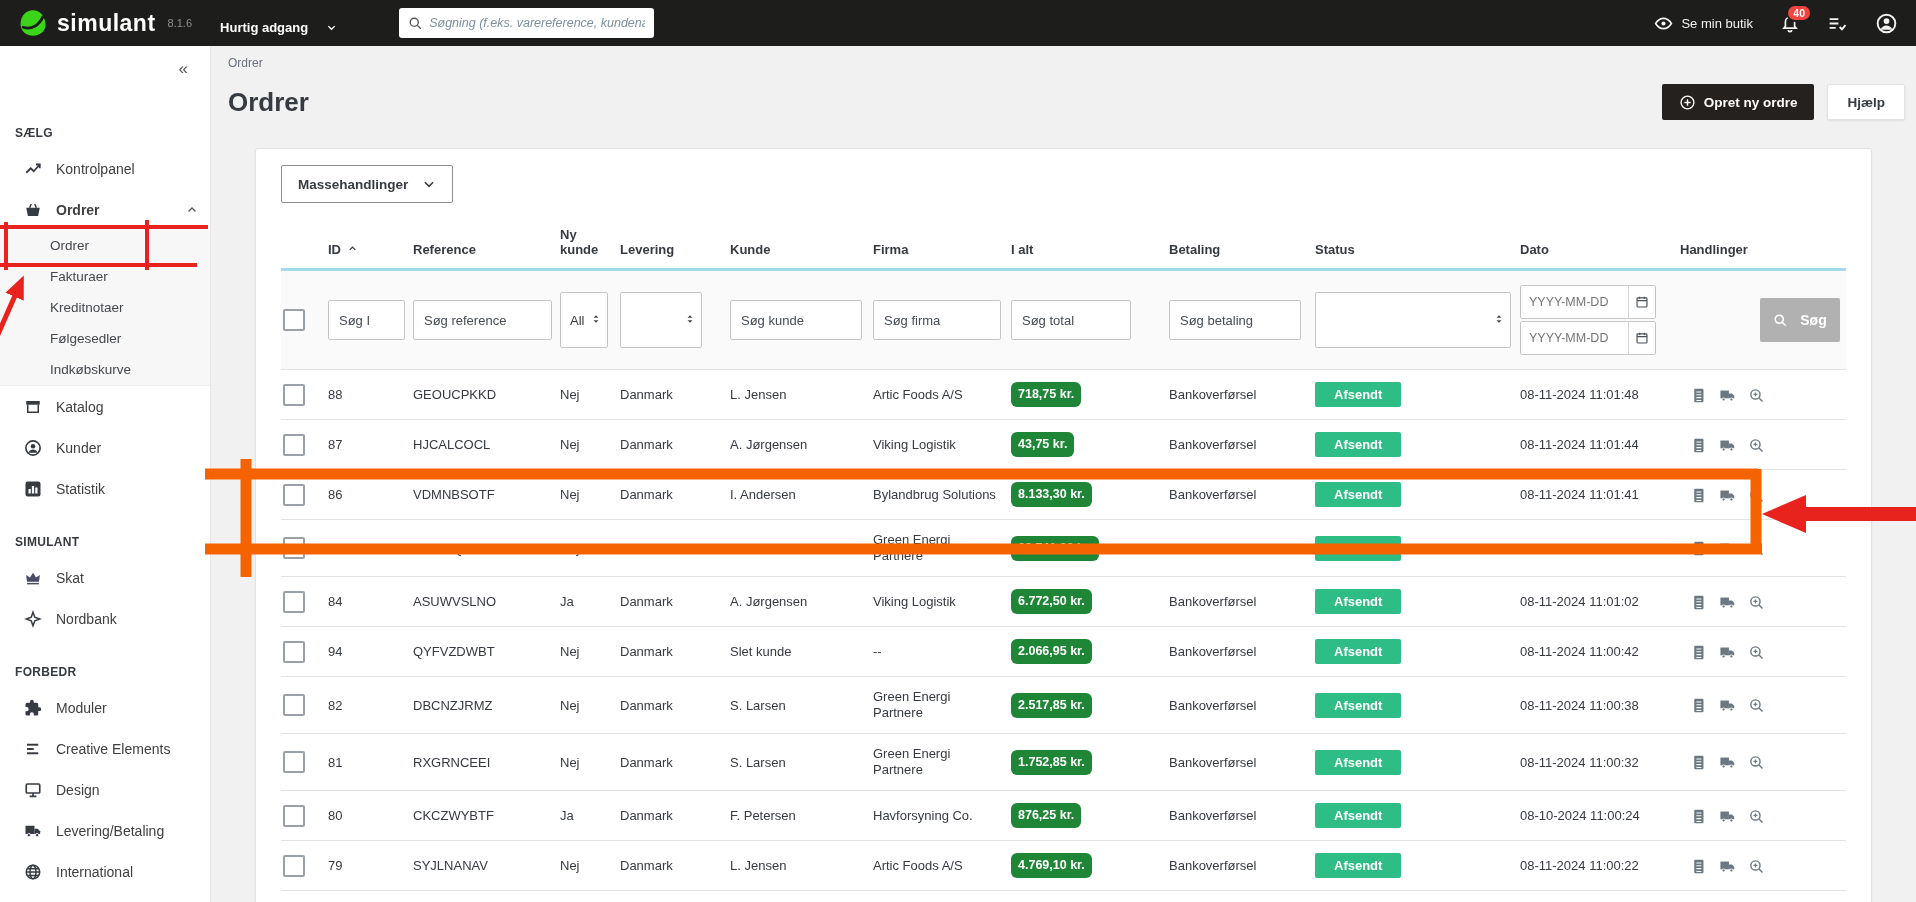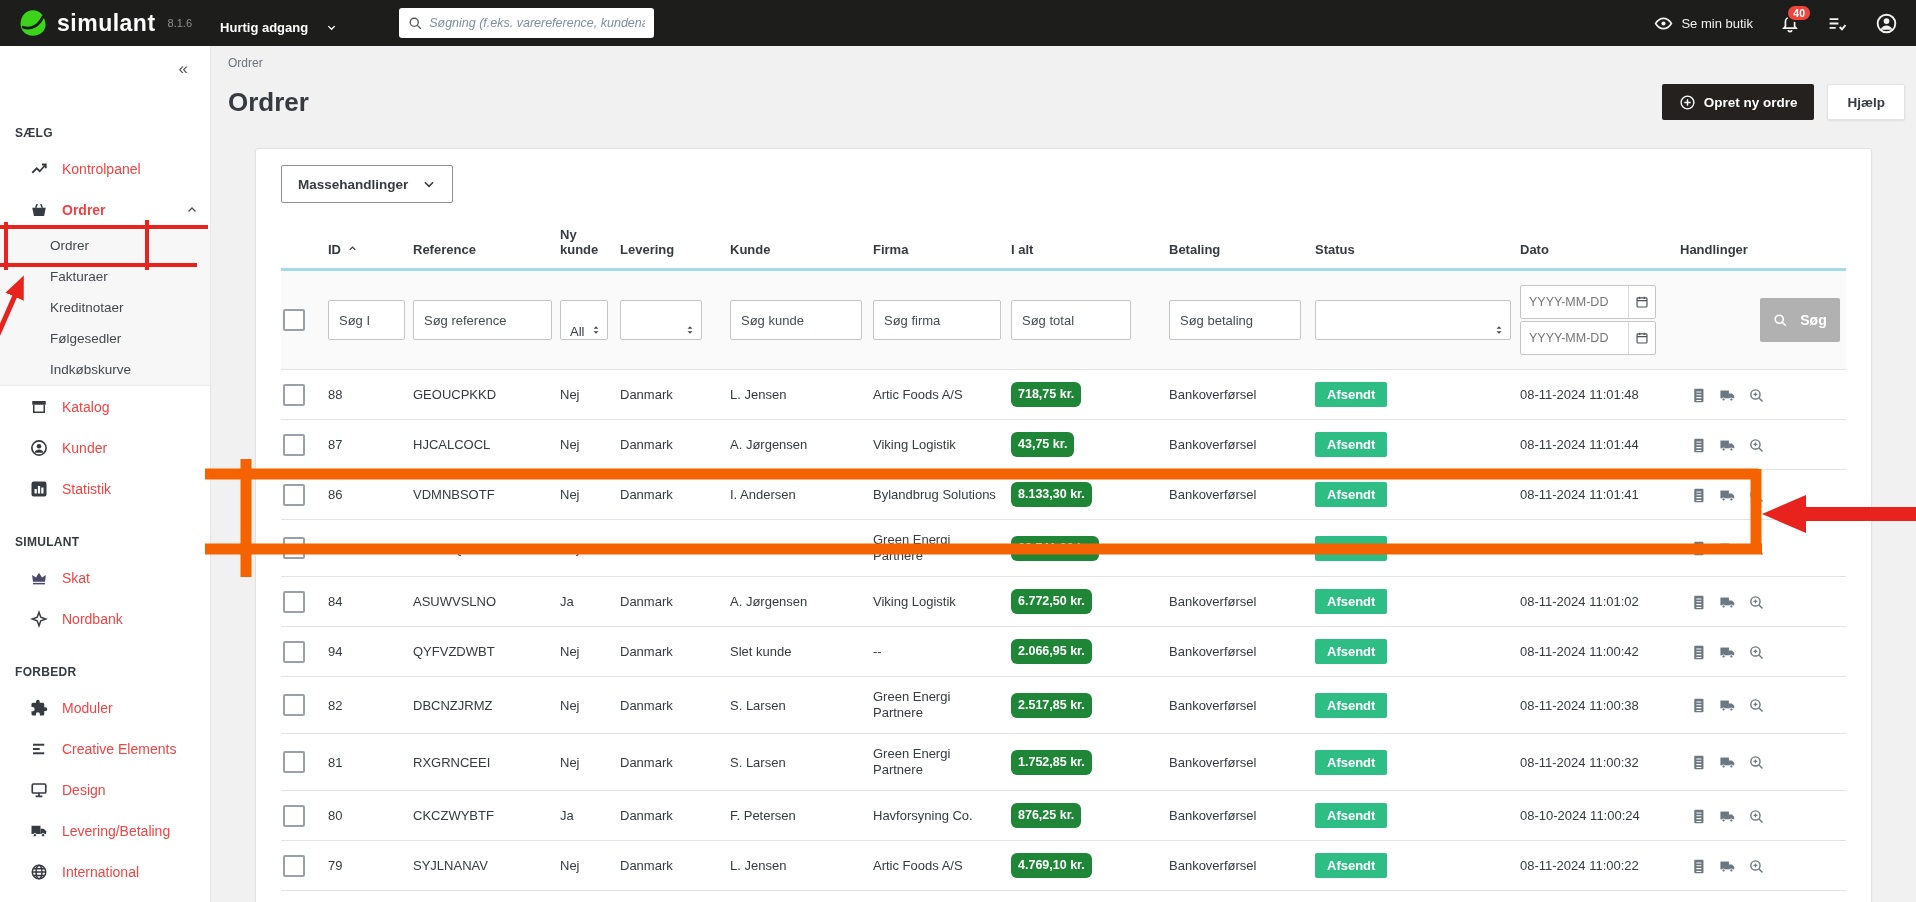--- a/index.html
+++ b/index.html
@@ -19,21 +19,21 @@
   .tb-item { display:flex; align-items:center; gap:8px; font-size:13px; cursor:pointer; color:#f2f2f2; }
   .bell-wrap { position:relative; }
   .notif-badge { position:absolute; top:-9px; right:-12px; background:#f0453c; color:#fff; font-size:10.5px; font-weight:bold; border-radius:9px; padding:1px 5px; border:2px solid #1d1d1b; }
 
   
   .layout { display:flex; height:856px; }
   .sidebar { width:211px; background:#fff; flex:none; border-right:1px solid #e6e6e6; }
   .side-collapse { height:46px; display:flex; align-items:center; justify-content:flex-end; padding-right:22px; color:#555; font-size:17px; cursor:pointer; }
   .nav { padding-top:26px; }
   .sec-title { height:30px; padding-left:15px; font-size:12px; font-weight:bold; color:#363a41; letter-spacing:.3px; display:flex; align-items:center; }
-  .nav-item { height:41px; padding:0 12px 0 30px; display:flex; align-items:center; gap:14px; font-size:14px; color:#ef4444; cursor:pointer; }
+  .nav-item { height:41px; padding:0 12px 0 24px; display:flex; align-items:center; gap:14px; font-size:14px; color:#404040; cursor:pointer; }
   .nav-item svg { flex:none; color:#363a41; }
   .nav-item.active { font-weight:bold; }
   .nav-item .spacer { flex:1; }
   .submenu { background:#f7f7f7; border-bottom:1px solid #ececec; }
   .sub-item { height:31px; padding-left:50px; display:flex; align-items:center; font-size:13.5px; color:#44484e; cursor:pointer; }
   .sec-gap { margin-top:18px; }
 
   
   .main { flex:1; padding:10px 13px 0 17px; }
   .breadcrumb { font-size:12px; color:#6b727c; margin-bottom:10px; }
@@ -48,33 +48,33 @@
 
   table.orders { width:100%; border-collapse:collapse; table-layout:fixed; }
   col.c-check{width:45px} col.c-id{width:85px} col.c-ref{width:147px} col.c-ny{width:60px}
   col.c-lev{width:110px} col.c-kunde{width:143px} col.c-firma{width:138px} col.c-ialt{width:158px}
   col.c-bet{width:146px} col.c-status{width:205px} col.c-dato{width:160px} col.c-handl{width:168px}
   thead th { text-align:left; font-size:13px; font-weight:bold; color:#363a41; padding:6px 8px 11px 2px; vertical-align:bottom; border-bottom:3px solid #a5dbe8; line-height:15px; }
   th .sort { display:inline-block; margin-left:6px; color:#363a41; }
   tr.filter-row td { background:#fafafa; padding:14px 6px 14px 2px; vertical-align:middle; border-bottom:1px solid #e3e3e3; }
   .f-input { height:40px; width:100%; border:1px solid #c6c6c6; border-radius:2px; font-size:13px; color:#3f4751; padding:0 10px; font-family:inherit; background:#fff; outline:none; }
   .f-input::placeholder { color:#454c55; opacity:1; }
-  .f-select { height:40px; border:1px solid #c6c6c6; border-radius:2px; background:#fff; display:flex; align-items:flex-end; font-size:13px; color:#363a41; padding:0 6px 0 9px; cursor:pointer; }
+  .f-select { height:56px; border:1px solid #c6c6c6; border-radius:2px; background:#fff; display:flex; align-items:center; font-size:13px; color:#363a41; padding:0 6px 0 9px; cursor:pointer; }
   .f-select .spin { margin-left:auto; color:#4a4a4a; }
   .cb { display:inline-block; width:22px; height:22px; border:2px solid #99a0a8; border-radius:2px; background:#fff; cursor:pointer; vertical-align:middle; }
   .date-stack { display:flex; flex-direction:column; gap:2px; width:136px; }
   .date-group { display:flex; height:34px; border:1px solid #c6c6c6; border-radius:2px; background:#fff; overflow:hidden; }
   .date-group input { border:0; outline:0; flex:1; min-width:0; padding:0 8px; font-size:12.5px; color:#3f4751; font-family:inherit; }
   .date-group .cal-btn { width:27px; border-left:1px solid #d9d9d9; display:flex; align-items:center; justify-content:center; color:#4b5158; cursor:pointer; background:#fff; }
   .btn-sog { display:flex; align-items:center; justify-content:center; gap:12px; width:80px; height:44px; background:#b1b1b1; color:#fff; font-weight:bold; font-size:14px; border:0; border-radius:2px; cursor:pointer; font-family:inherit; margin-left:auto; }
 
   tbody td { font-size:13px; color:#363a41; padding:12px 8px 12px 2px; border-bottom:1px solid #e3e3e3; vertical-align:middle; line-height:17px; }
   td.firma div { line-height:16px; }
   .badge-total { display:inline-block; background:#208637; color:#fff; font-weight:bold; font-size:12.5px; padding:4px 7px; border-radius:6px; }
-  .badge-status { display:inline-block; background:#2ebd85; color:#fff; font-weight:bold; font-size:13px; padding:4px 12px; border-radius:2px; }
+  .badge-status { display:inline-block; background:#2ebd85; color:#fff; font-weight:bold; font-size:13px; padding:4px 19px; border-radius:2px; }
   td.actions { white-space:nowrap; padding-left:12px; }
   .act-ic { display:inline-flex; margin-right:11px; color:#6b7781; cursor:pointer; vertical-align:middle; }
 
   
   .overlay { position:absolute; left:0; top:0; width:1916px; height:902px; z-index:40; pointer-events:none; }
 </style>
 </head>
 <body>
 
 <div class="topbar">

